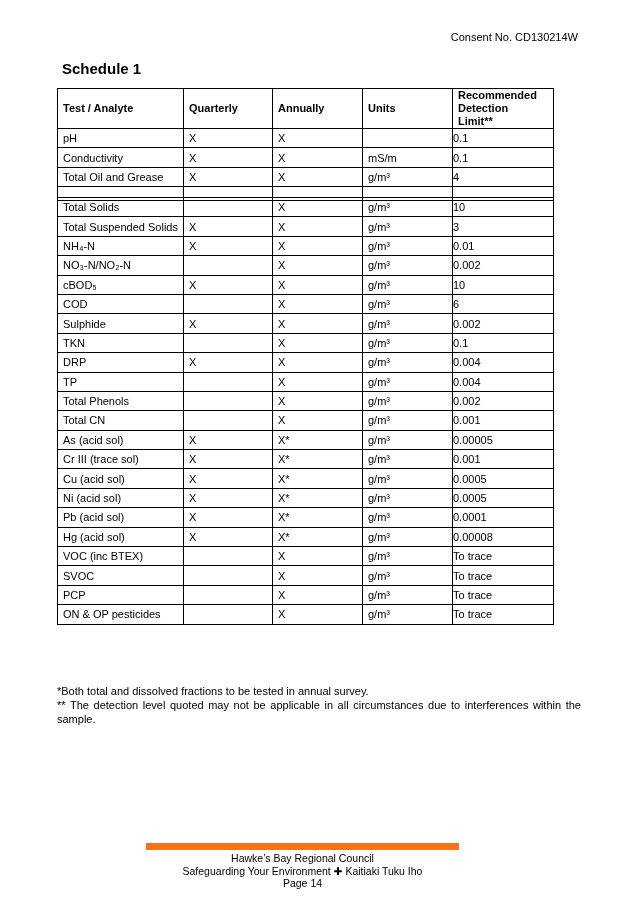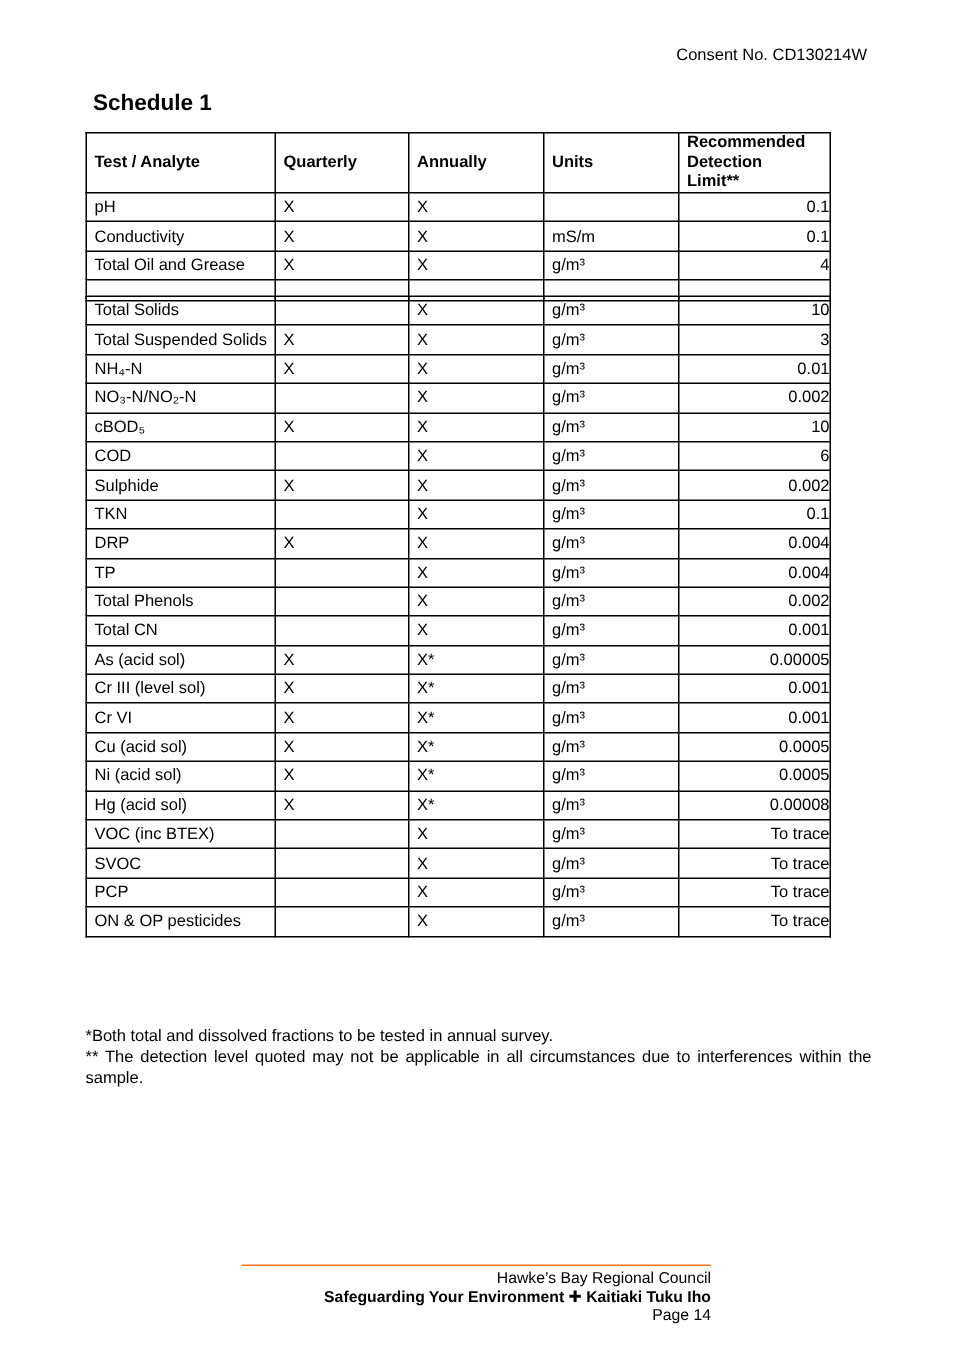--- a/index.html
+++ b/index.html
@@ -46,47 +46,47 @@
   th {
     font-weight: bold;
     text-align: left;
     height: 31px;
     line-height: 13px;
     white-space: normal;
   }
   th.c4 { padding-right: 16px; }
   td { height: 18.4px; }
   tr.empty-row td { height: 13px; }
-  td.c4 { text-align: right; padding-left: 0; }
+  td.c4 { text-align: left; padding-left: 0; }
   .fn1 {
     position: absolute;
     left: 57px; top: 684px;
     width: 524px;
     font-size: 11px;
     line-height: 14px;
   }
   .fn2 {
     position: absolute;
     left: 57px; top: 698px;
     width: 524px;
     font-size: 11px;
     line-height: 14px;
     text-align: justify;
   }
   .footer {
     position: absolute;
-    left: 161px; top: 843px;
+    left: 146px; top: 843px;
     width: 313px;
-    border-top: 1px solid #f97316;
+    border-top: 7px solid #f97316;
     padding-top: 2px;
-    text-align: right;
+    text-align: center;
     font-size: 10.5px;
     line-height: 12.5px;
   }
-  .footer .tagline { font-weight: bold; }
+  .footer .tagline { font-weight: normal; }
 </style>
 </head>
 <body>
 
 <div class="page">
 
   <div class="consent">Consent No. CD130214W</div>
 
   <div class="schedule-title">Schedule 1</div>
 
@@ -251,51 +251,51 @@
 
   <tr>
     <td class="c0">As (acid sol)</td>
     <td class="c1">X</td>
     <td class="c2">X*</td>
     <td class="c3">g/m³</td>
     <td class="c4">0.00005</td>
   </tr>
 
   <tr>
-    <td class="c0">Cr III (level sol)</td>
+    <td class="c0">Cr III (trace sol)</td>
     <td class="c1">X</td>
     <td class="c2">X*</td>
     <td class="c3">g/m³</td>
     <td class="c4">0.001</td>
   </tr>
 
-  <tr>
-    <td class="c0">Cr VI</td>
-    <td class="c1">X</td>
-    <td class="c2">X*</td>
-    <td class="c3">g/m³</td>
-    <td class="c4">0.001</td>
-  </tr>
 
   <tr>
     <td class="c0">Cu (acid sol)</td>
     <td class="c1">X</td>
     <td class="c2">X*</td>
     <td class="c3">g/m³</td>
     <td class="c4">0.0005</td>
   </tr>
 
   <tr>
     <td class="c0">Ni (acid sol)</td>
     <td class="c1">X</td>
     <td class="c2">X*</td>
     <td class="c3">g/m³</td>
     <td class="c4">0.0005</td>
   </tr>
 
+  <tr>
+    <td class="c0">Pb (acid sol)</td>
+    <td class="c1">X</td>
+    <td class="c2">X*</td>
+    <td class="c3">g/m³</td>
+    <td class="c4">0.0001</td>
+  </tr>
 
   <tr>
     <td class="c0">Hg (acid sol)</td>
     <td class="c1">X</td>
     <td class="c2">X*</td>
     <td class="c3">g/m³</td>
     <td class="c4">0.00008</td>
   </tr>
 
   <tr>

